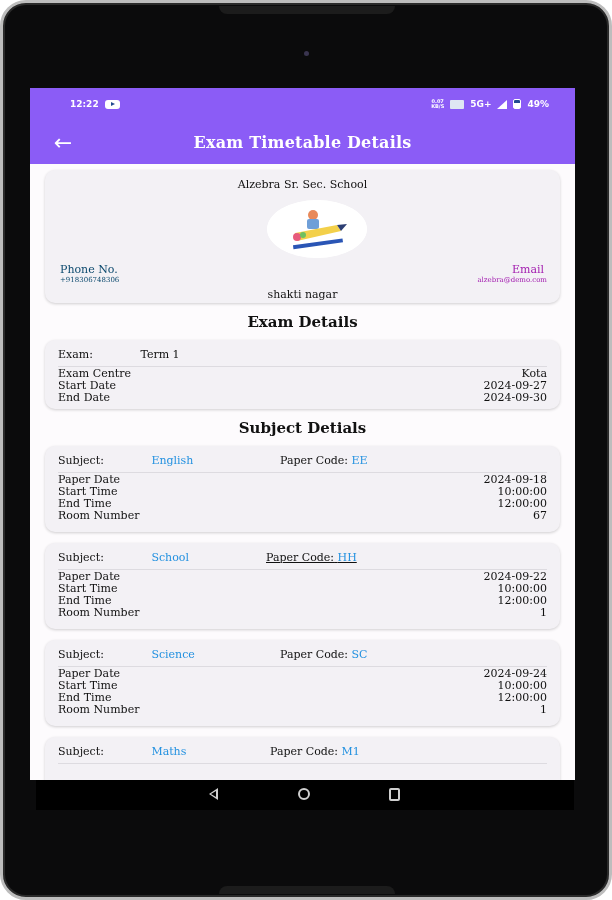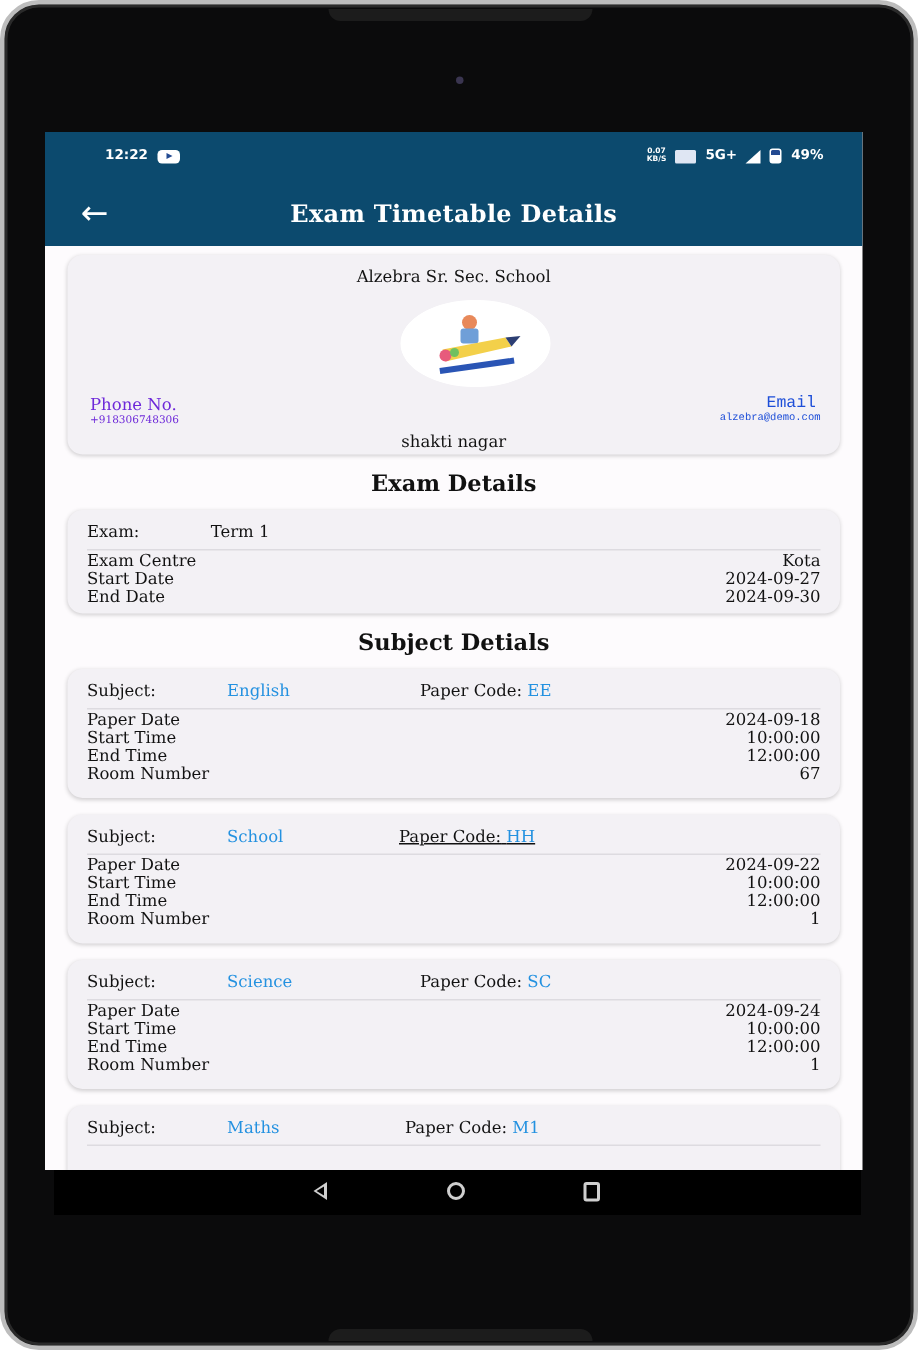--- a/index.html
+++ b/index.html
@@ -22,21 +22,21 @@
   }
   .camera {
     position: absolute; left: 301px; top: 48px; width: 5px; height: 5px; border-radius: 50%;
     background: #3a3550;
   }
 
   .screen {
     position: absolute; left: 30px; top: 88px; width: 545px; height: 692px;
     background: #fdfbfd; overflow: hidden;
   }
-  .appbar { background: #0c4a6e; height: 76px; color: #fff; }
+  .appbar { background: #8b5cf6; height: 76px; color: #fff; }
   .statusbar {
     height: 32px; display: flex; align-items: center; justify-content: space-between;
     padding: 0 26px 0 40px; font-family: "DejaVu Sans", sans-serif; font-size: 9px; font-weight: bold;
   }
   .status-left, .status-right { display: flex; align-items: center; gap: 6px; }
   .yt-icon { width: 15px; height: 9px; background: #fff; border-radius: 3px; position: relative; }
   .yt-icon::after { content: ""; position: absolute; left: 6px; top: 2px; border-left: 4px solid #234a91; border-top: 2.5px solid transparent; border-bottom: 2.5px solid transparent; }
   .speed { font-size: 5px; line-height: 5px; text-align: center; }
   .sim-icon { width: 14px; height: 9px; background: #dfe6f3; border-radius: 1px; }
   .signal-icon { width: 0; height: 0; border-left: 10px solid transparent; border-bottom: 9px solid #fff; }
@@ -51,22 +51,22 @@
     background: #f3f1f5; border-radius: 10px;
     box-shadow: 0 1px 3px rgba(0,0,0,0.18);
     padding: 8px 13px; margin-bottom: 10px;
   }
   .school-card { height: 133px; position: relative; padding: 0; }
   .school-name { position: absolute; top: 8px; width: 100%; text-align: center; font-size: 11px; color: #111; }
   .logo {
     position: absolute; left: 222px; top: 30px; width: 100px; height: 58px;
     background: #fff; border-radius: 50%; overflow: hidden;
   }
-  .phone-block { position: absolute; left: 15px; top: 93px; color: #6d28d9; }
-  .email-block { position: absolute; right: 13px; top: 93px; text-align: right; color: #1d4ed8; font-family: Liberation Mono, monospace; }
+  .phone-block { position: absolute; left: 15px; top: 93px; color: #0c4a6e; }
+  .email-block { position: absolute; right: 13px; top: 93px; text-align: right; color: #a21caf; }
   .lbl-sm { font-size: 11px; }
   .val-xs { font-size: 7px; }
   .email-block .lbl-sm { margin-right: 3px; }
   .address { position: absolute; top: 118px; width: 100%; text-align: center; font-size: 11px; color: #111; }
 
   .section-title { text-align: center; font-size: 15px; font-weight: bold; color: #111; margin: 4px 0 9px 0; }
   .section-title.exam { margin-top: 8px; }
 
   .head-row { font-size: 11px; color: #111; padding: 2px 0 5px 0; border-bottom: 1px solid #dddbe0; margin-bottom: 1px; display: flex; position: relative; gap: 22px; }
   .kv { display: flex; justify-content: space-between; font-size: 11px; line-height: 12px; color: #111; }

